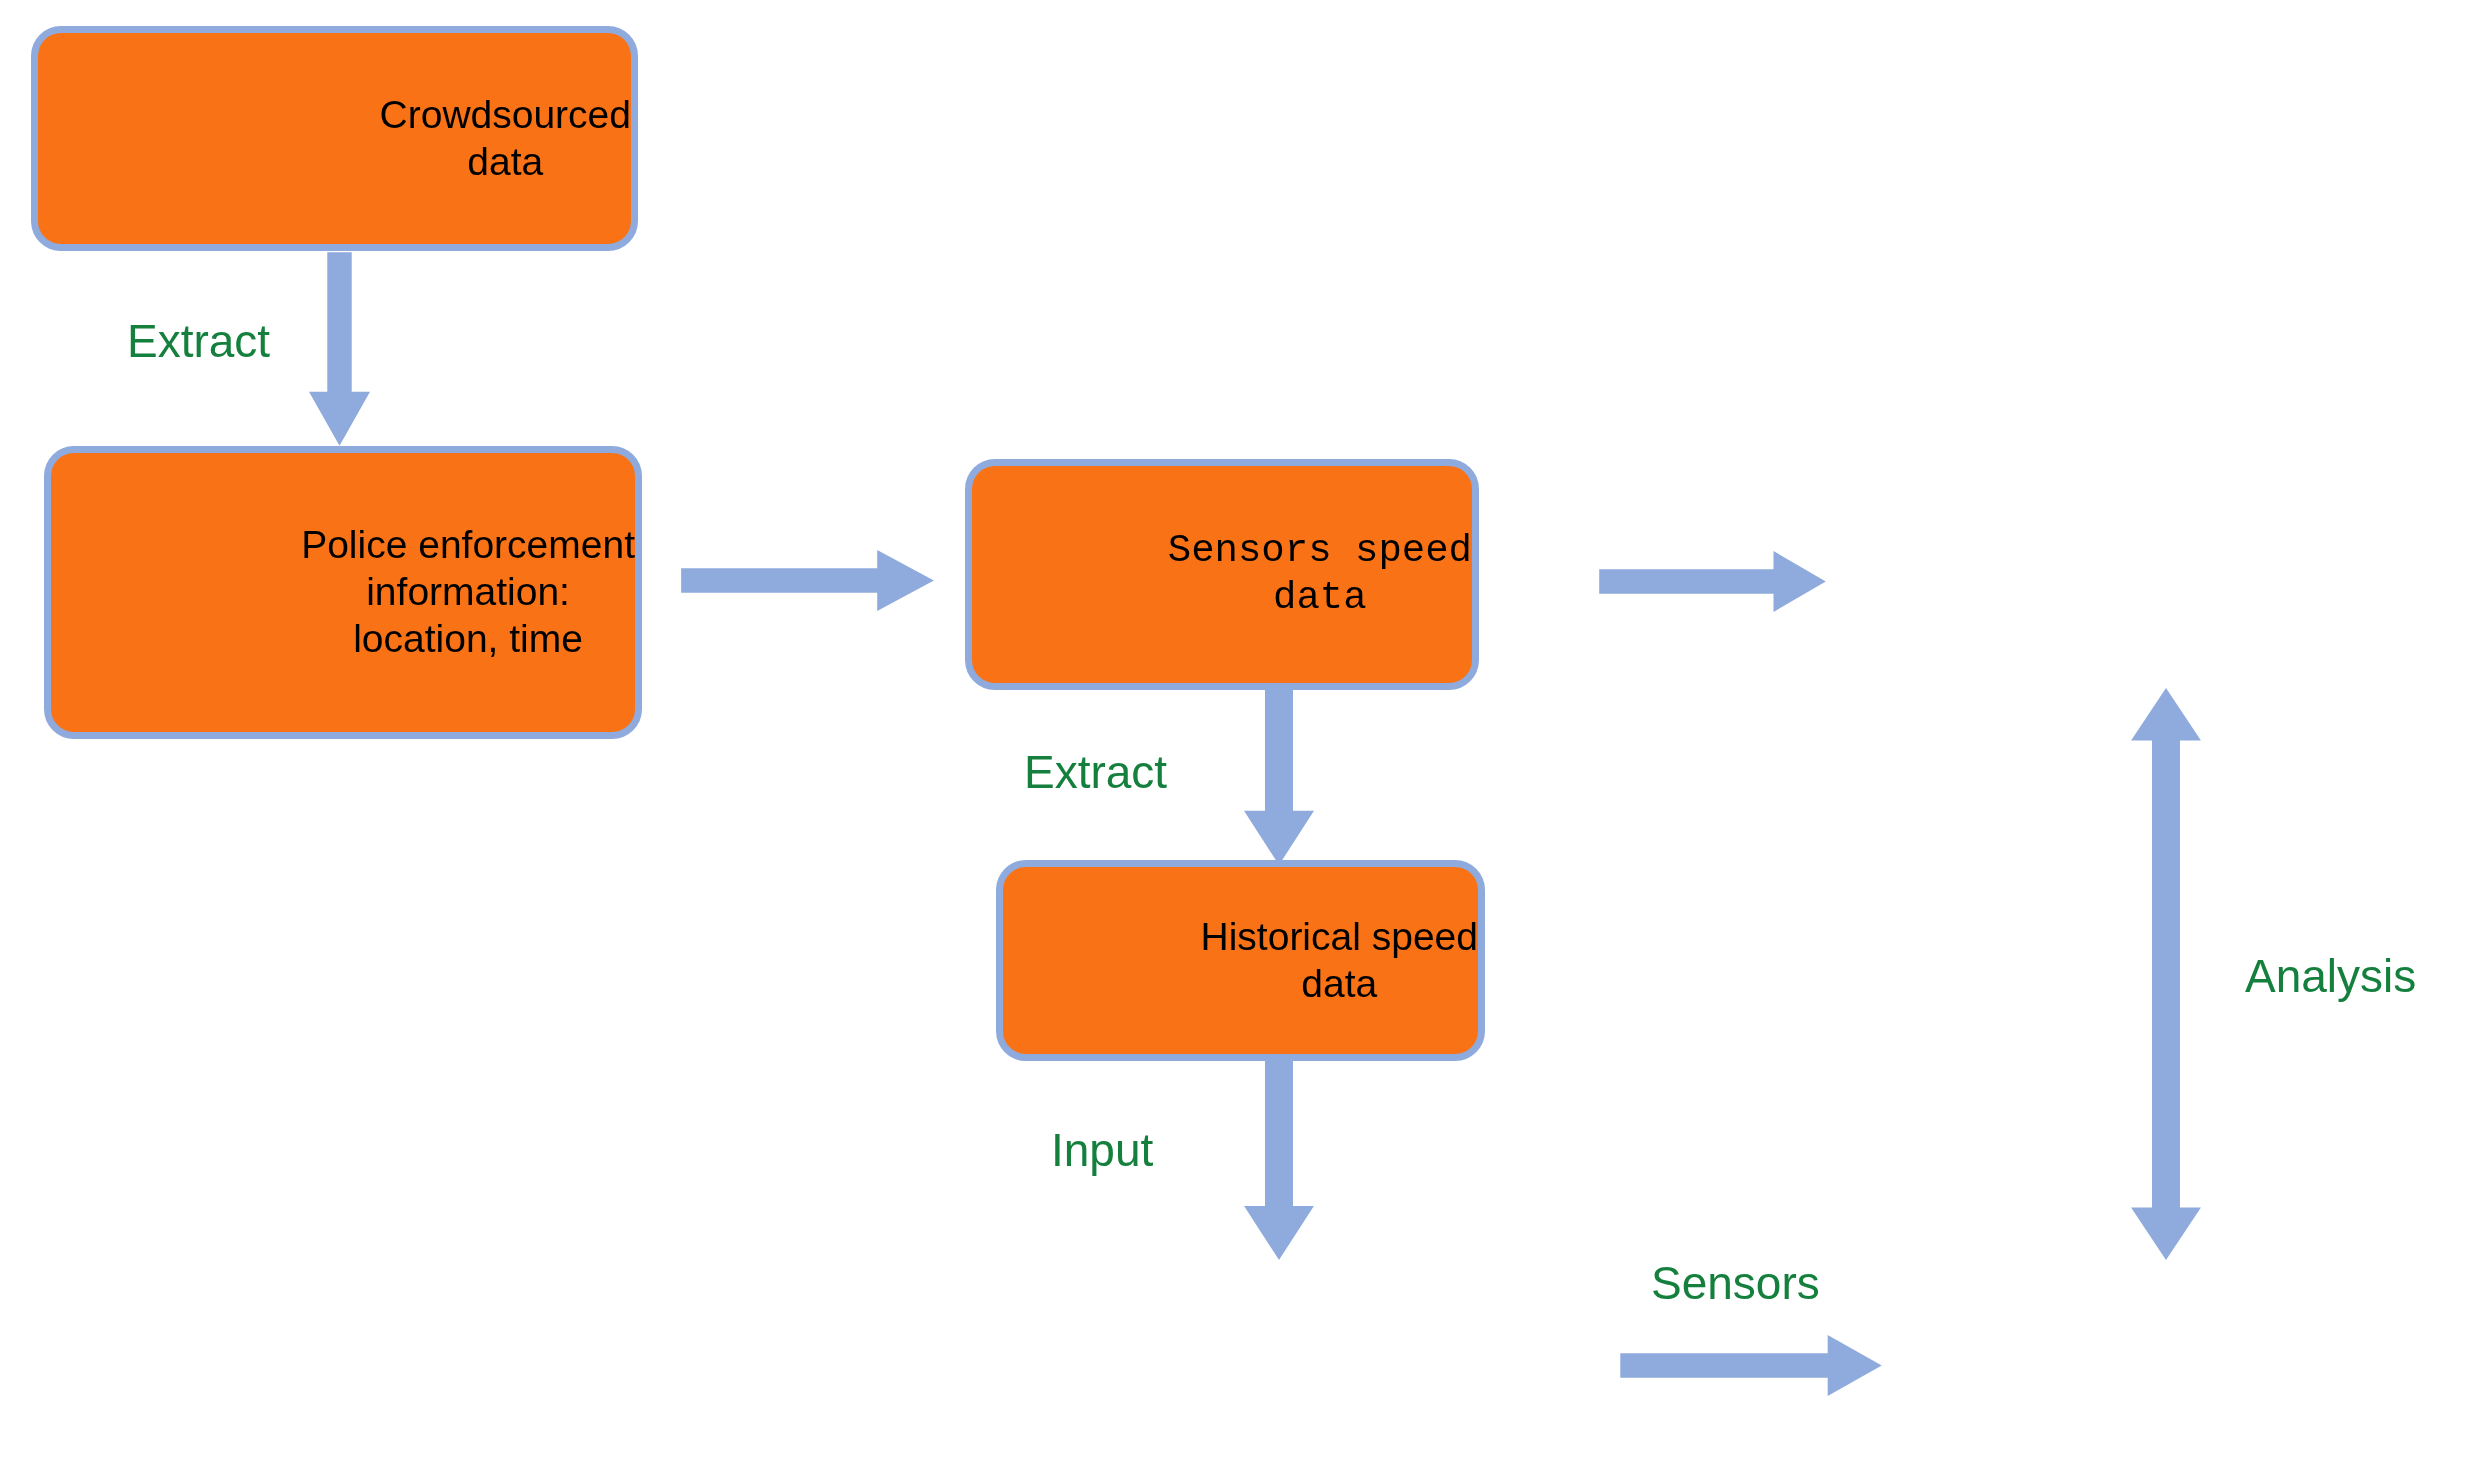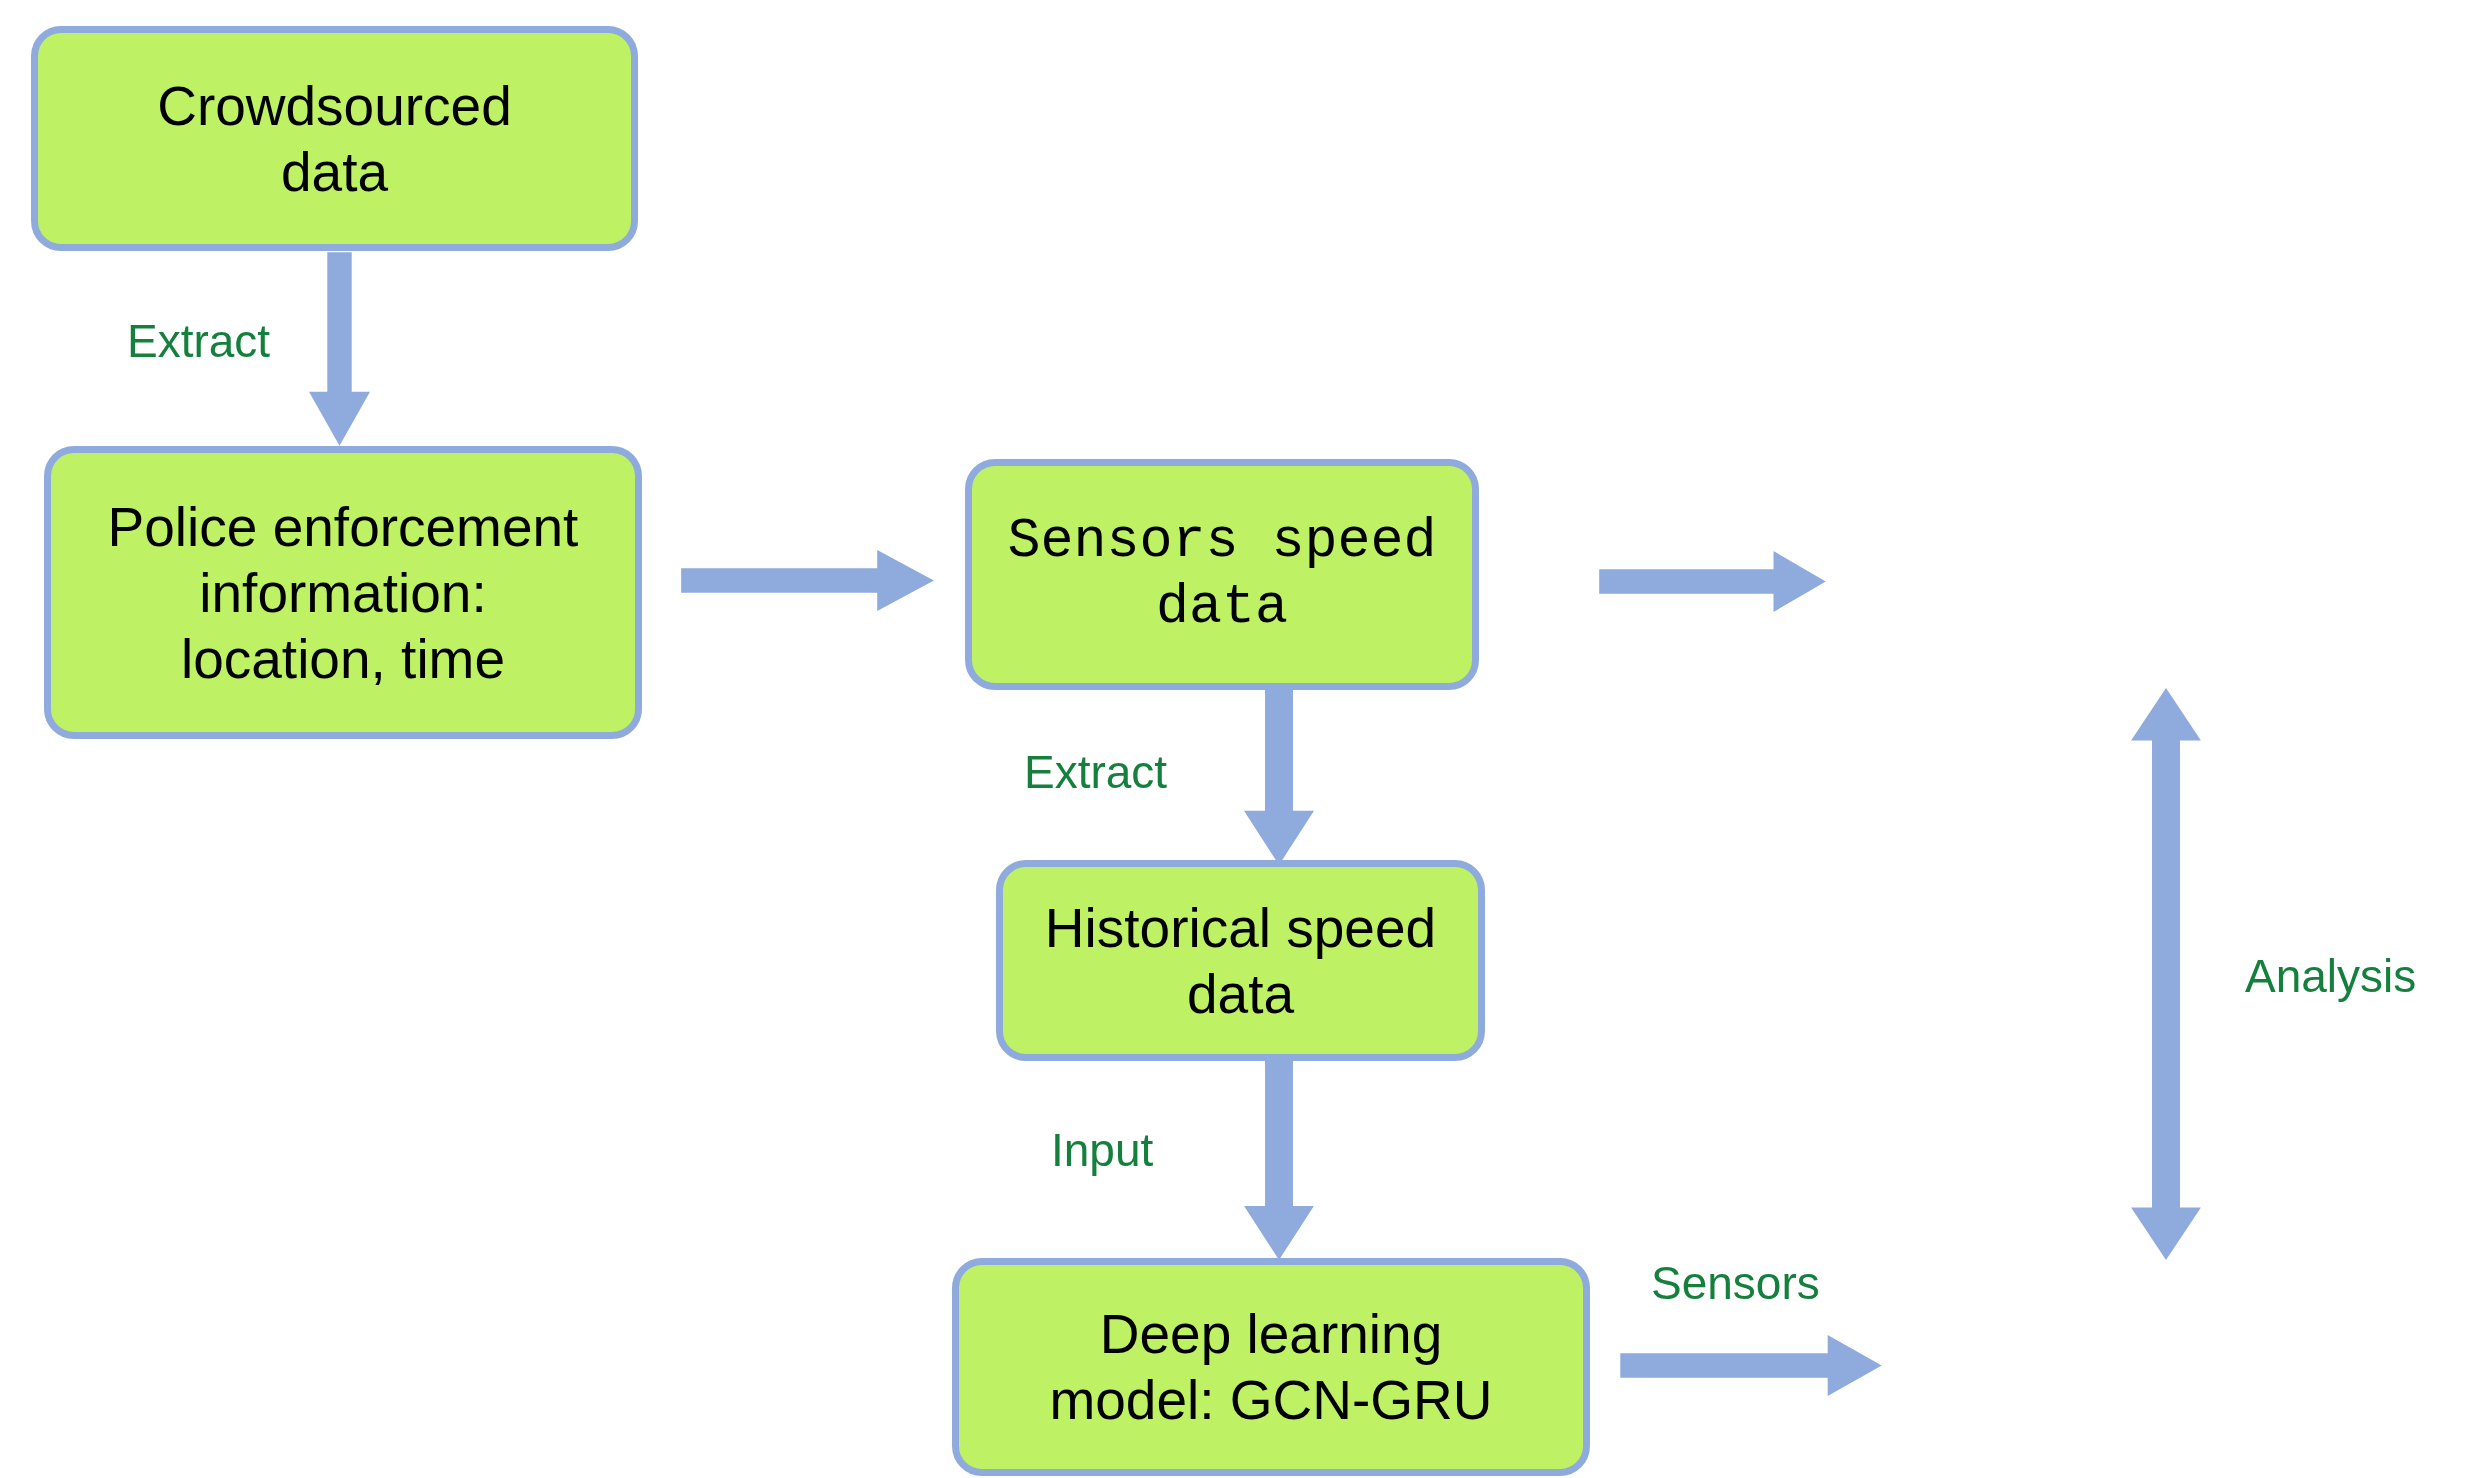--- a/index.html
+++ b/index.html
@@ -11,30 +11,30 @@
     position: relative;
     width: 2475px;
     height: 1478px;
     background: #ffffff;
     overflow: hidden;
     font-family: "Liberation Sans", sans-serif;
   }
   .node {
     position: absolute;
     box-sizing: border-box;
-    background: #bef264;
+    background: #f97316;
     border: 7px solid #8FAADC;
     border-radius: 30px;
     display: flex;
     align-items: center;
-    justify-content: center;
+    justify-content: flex-end;
     text-align: center;
     color: #000000;
     font-family: "Liberation Sans", sans-serif;
-    font-size: 55px;
+    font-size: 39px;
     line-height: 1.20;
     letter-spacing: 0px;
     white-space: pre-line;
   }
   .edge-label {
     position: absolute;
     color: #15803d;
     font-family: "Liberation Sans", sans-serif;
     font-size: 46px;
     line-height: 1.1;
@@ -65,24 +65,20 @@
     <span>Sensors speed
 data</span>
   </div>
 
 
   <div class="node" style="left:996px; top:860px; width:489px; height:201px;">
     <span>Historical speed
 data</span>
   </div>
 
-  <div class="node" style="left:952px; top:1258px; width:638px; height:218px;">
-    <span>Deep learning
-model: GCN-GRU</span>
-  </div>
 
 
   <div class="arrow" style="left:309px; top:252px; width:61px; height:194px;">
     <svg width="61" height="194" viewBox="0 0 70 222" aria-hidden="true">
       <polygon fill="#8FAADC" points="21,0 49,0 49,160 70,160 35,222 0,160 21,160"></polygon>
     </svg>
   </div>
   <div class="edge-label" style="left:127px; top:316px;">Extract</div>
 
   <div class="arrow" style="left:681px; top:550px; width:253px; height:61px;">

